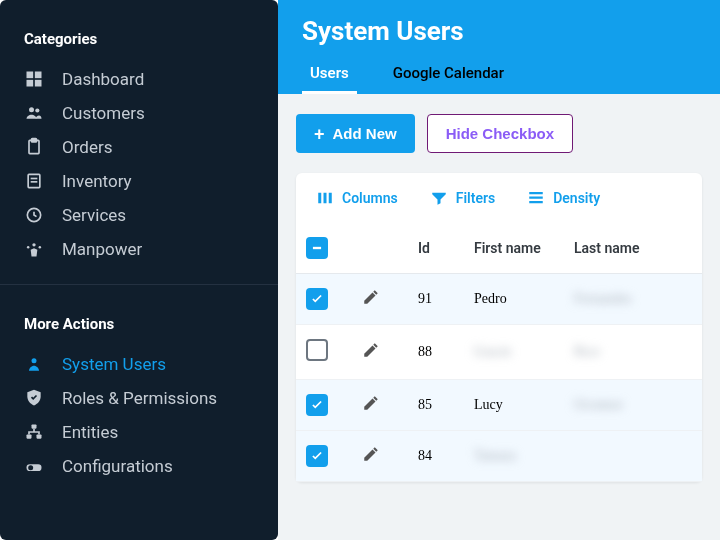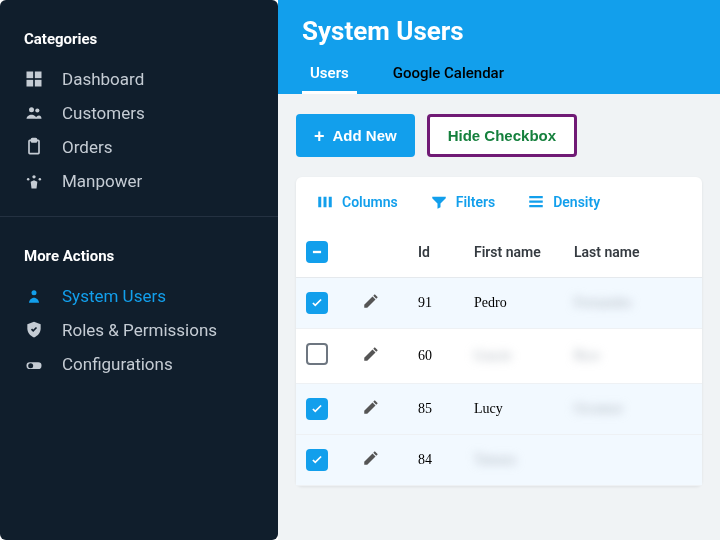--- a/index.html
+++ b/index.html
@@ -13,21 +13,21 @@
   .main { flex: 1; display: flex; flex-direction: column; background: #f0f3f5; min-width: 0; }
   .header { background: #129fec; color: #fff; padding: 16px 24px 0; }
   .page-title { font-size: 26px; font-weight: 700; margin-bottom: 18px; }
   .tabs { display: flex; gap: 28px; }
   .tab { padding: 0 8px 12px; font-size: 15px; font-weight: 600; cursor: pointer; position: relative; }
   .tab.inactive { color: #000000; font-weight: 500; }
   .tab.active::after { content: ""; position: absolute; bottom: 0; left: 0; right: 0; height: 3px; background: #fff; }
   .toolbar { padding: 20px 18px; display: flex; gap: 12px; }
   .btn { border: none; border-radius: 4px; padding: 10px 18px; font-size: 15px; font-weight: 600; cursor: pointer; display: flex; align-items: center; gap: 8px; }
   .btn-primary { background: #129fec; color: #fff; }
-  .btn-outline { background: #fff; border: 3px solid #701a75; color: #15803d; }
+  .btn-outline { background: #fff; border: 1px solid #701a75; color: #8b5cf6; }
   .plus-icon { font-size: 18px; line-height: 1; }
   .grid-wrap { margin: 0 18px; background: #fff; border-radius: 6px; box-shadow: 0 1px 3px rgba(0,0,0,.08); }
   .grid-toolbar { display: flex; gap: 32px; padding: 16px 20px; }
   .grid-tb-btn { display: flex; align-items: center; gap: 8px; color: #129fec; font-weight: 600; font-size: 14px; cursor: pointer; }
   .grid-tb-btn svg { width: 18px; height: 18px; }
   .table { width: 100%; border-collapse: collapse; }
   .table th, .table td { text-align: left; padding: 14px 10px; font-size: 14px; }
   .table th { color: #353b41; font-weight: 600; border-bottom: 1px solid #e5e9ed; }
   .table tbody tr { border-bottom: 1px solid #eef1f4; font-family: Liberation Serif, serif; }
   .table tbody tr.sel { background: #f2f9ff; }
@@ -73,20 +73,39 @@
         <span class="icon">
           <svg viewBox="0 0 24 24" width="20" height="20" fill="none" stroke="currentColor" stroke-width="2">
             <rect x="6" y="4" width="12" height="16" rx="1"></rect>
             <rect x="9" y="2" width="6" height="4" rx="1" fill="currentColor"></rect>
           </svg>
         </span>
         <span>Orders</span>
       </div>
       <div class="sidebar-item">
         <span class="icon">
+          <svg viewBox="0 0 24 24" width="20" height="20" fill="none" stroke="currentColor" stroke-width="2">
+            <rect x="5" y="4" width="14" height="16" rx="1"></rect>
+            <line x1="8" y1="9" x2="16" y2="9"></line>
+            <line x1="8" y1="13" x2="16" y2="13"></line>
+          </svg>
+        </span>
+        <span>Inventory</span>
+      </div>
+      <div class="sidebar-item">
+        <span class="icon">
+          <svg viewBox="0 0 24 24" width="20" height="20" fill="none" stroke="currentColor" stroke-width="2">
+            <circle cx="12" cy="12" r="8"></circle>
+            <path d="M12 8v4l3 2"></path>
+          </svg>
+        </span>
+        <span>Services</span>
+      </div>
+      <div class="sidebar-item">
+        <span class="icon">
           <svg viewBox="0 0 24 24" width="20" height="20" fill="currentColor">
             <circle cx="12" cy="7" r="2"></circle>
             <path d="M8 13l4-2 4 2-1 8h-6z"></path>
             <circle cx="5" cy="10" r="1.5"></circle>
             <circle cx="19" cy="10" r="1.5"></circle>
           </svg>
         </span>
         <span>Manpower</span>
       </div>
     </div>
@@ -103,20 +122,31 @@
         <span>System Users</span>
       </div>
       <div class="sidebar-item">
         <span class="icon">
           <svg viewBox="0 0 24 24" width="20" height="20" fill="currentColor">
             <path d="M12 2l8 3v5c0 5-3 9-8 11-5-2-8-6-8-11V5z"></path>
             <path d="M9 11l2 2 4-4" stroke="#101e2c" stroke-width="2" fill="none"></path>
           </svg>
         </span>
         <span>Roles &amp; Permissions</span>
+      </div>
+      <div class="sidebar-item">
+        <span class="icon">
+          <svg viewBox="0 0 24 24" width="20" height="20" fill="currentColor">
+            <rect x="9" y="3" width="6" height="5" rx="1"></rect>
+            <rect x="3" y="15" width="6" height="5" rx="1"></rect>
+            <rect x="15" y="15" width="6" height="5" rx="1"></rect>
+            <path d="M12 8v4M6 15v-3h12v3" stroke="currentColor" stroke-width="2" fill="none"></path>
+          </svg>
+        </span>
+        <span>Entities</span>
       </div>
       <div class="sidebar-item">
         <span class="icon">
           <svg viewBox="0 0 24 24" width="20" height="20" fill="currentColor">
             <rect x="3" y="10" width="18" height="8" rx="4"></rect>
             <circle cx="8" cy="14" r="3" fill="#101e2c"></circle>
           </svg>
         </span>
         <span>Configurations</span>
       </div>
@@ -198,21 +228,21 @@
             <td class="id-col">91</td>
             <td class="fn-col"><span>Pedro</span></td>
             <td><span class="blur">Fernandes</span></td>
           </tr>
           <tr class="">
             <td class="chk-col"><span class="chk unchecked"></span></td>
             <td class="edit-col"><svg class="pencil" viewBox="0 0 24 24" fill="currentColor">
                 <path d="M3 17l11-11 4 4L7 21H3v-4z"></path>
                 <path d="M15 5l2-2 4 4-2 2z"></path>
               </svg></td>
-            <td class="id-col">60</td>
+            <td class="id-col">88</td>
             <td class="fn-col"><span class="blur">Gracie</span></td>
             <td><span class="blur">Rice</span></td>
           </tr>
           <tr class="sel">
             <td class="chk-col"><span class="chk checked">
                 <svg width="14" height="14" viewBox="0 0 24 24" fill="none" stroke="#fff" stroke-width="3">
                   <path d="M5 12l4 4 10-10"></path>
                 </svg>
               </span></td>
             <td class="edit-col"><svg class="pencil" viewBox="0 0 24 24" fill="currentColor">

